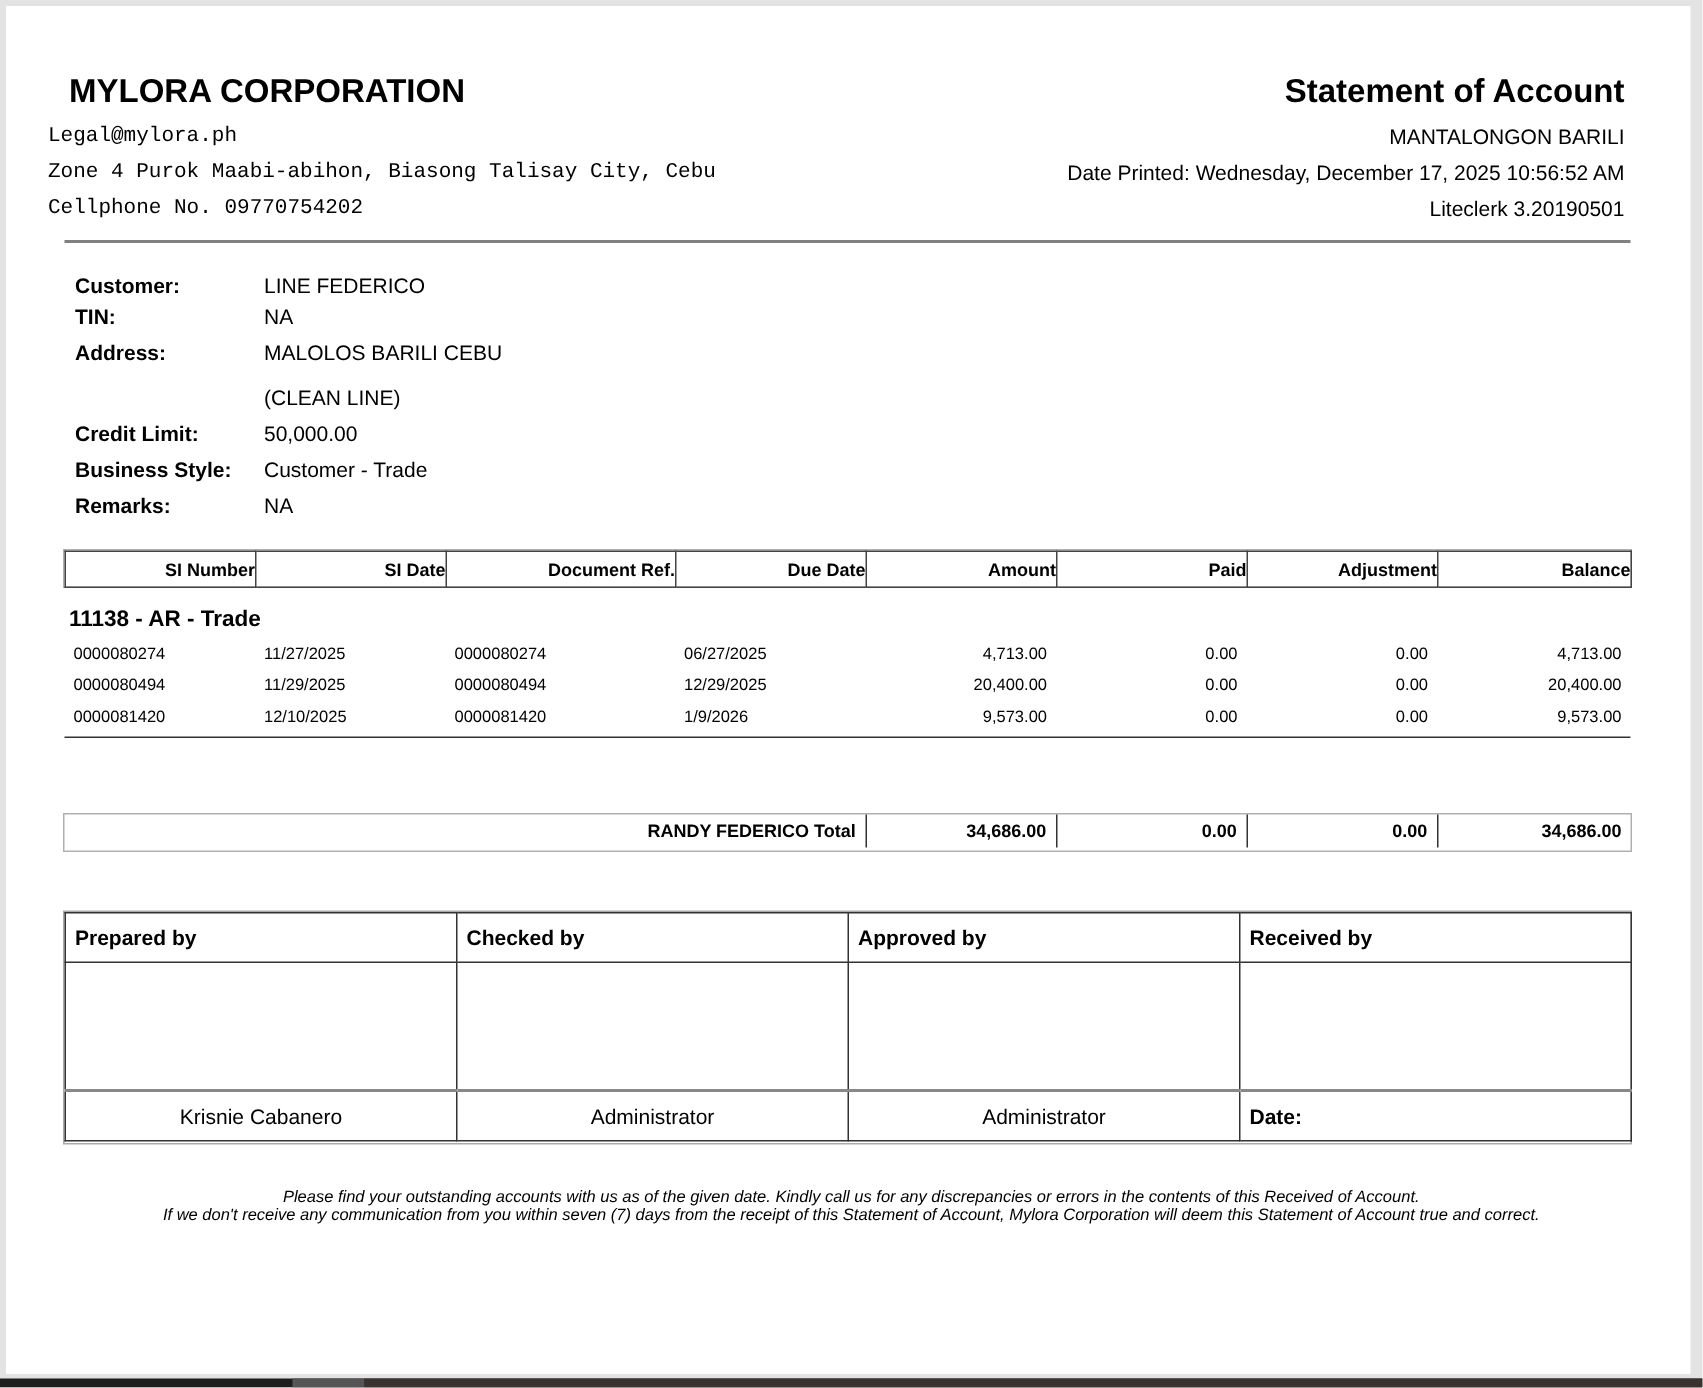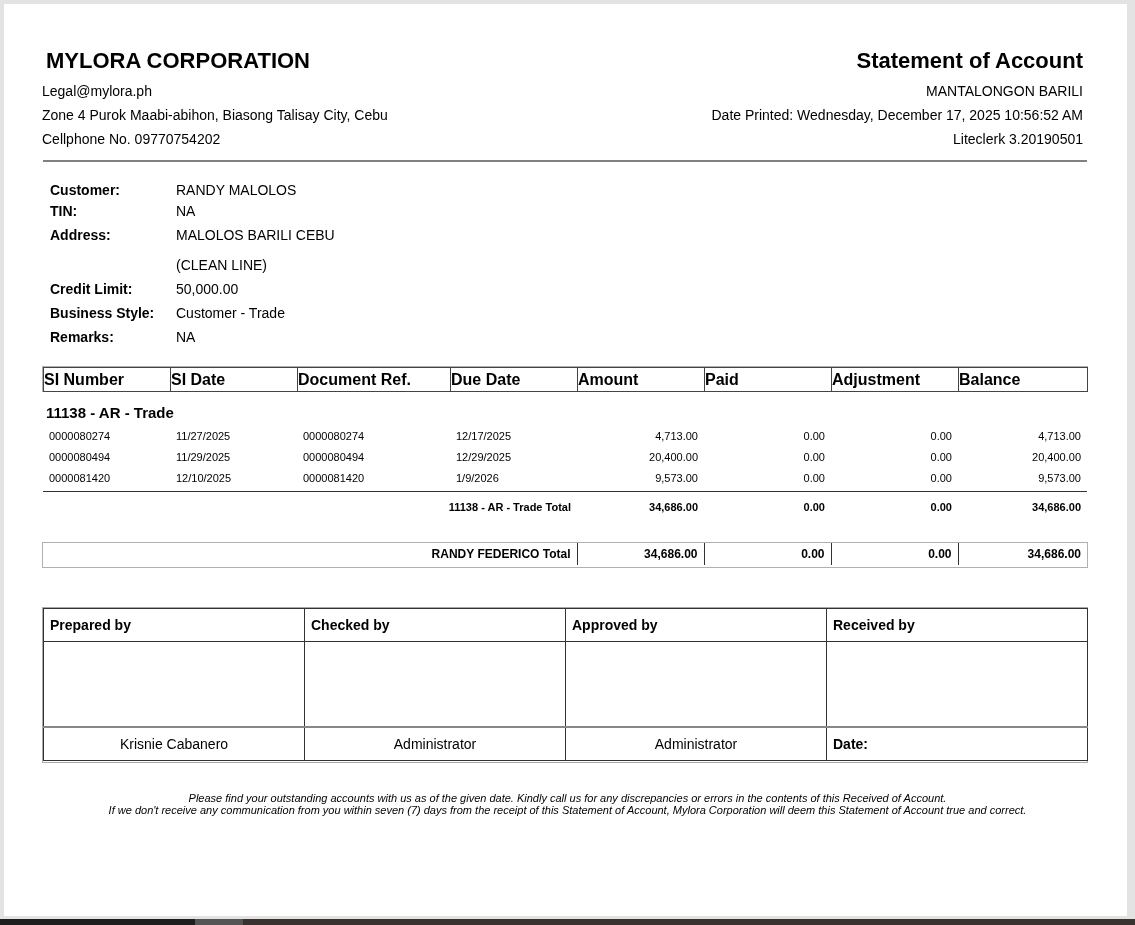--- a/index.html
+++ b/index.html
@@ -6,33 +6,33 @@
   html, body { width: 1135px; height: 925px; overflow: hidden; }
   body { background: #e3e3e3; font-family: "Liberation Sans", sans-serif; color: #000; position: relative; }
   .page { position: absolute; left: 4px; top: 4px; width: 1123px; height: 912px; background: #fff; }
   .taskbar { position: absolute; left: 0; top: 919px; width: 1135px; height: 6px; background: #1e1e1e; }
   .taskbar .seg { position: absolute; top: 0; height: 6px; }
   .taskbar .seg1 { left: 195px; width: 48px; background: #555; }
   .taskbar .seg2 { left: 243px; width: 892px; background: #3a322e; }
 
   .abs { position: absolute; }
   .company-name { left: 42px; top: 44px; font-size: 22px; font-weight: bold; }
-  .left-line { left: 38px; font-size: 14px; }
+  .left-line { left: 28px; font-size: 14px; font-family: Liberation Mono, monospace; }
   .doc-title { right: 44px; top: 44px; font-size: 22px; font-weight: bold; text-align: right; }
   .right-line { right: 44px; font-size: 14px; text-align: right; white-space: nowrap; }
   .hr { left: 39px; top: 156px; width: 1044px; height: 2px; background: #808080; }
 
   .info { left: 46px; top: 178px; font-size: 14px; }
   .info-row { position: absolute; left: 0; white-space: nowrap; }
   .info-label { position: absolute; left: 0; font-weight: bold; width: 126px; }
   .info-value { position: absolute; left: 126px; }
 
   table.grid { position: absolute; border-collapse: collapse; table-layout: fixed; }
   .hdr { left: 39px; top: 363px; width: 1044px; }
-  .hdr td { height: 24px; border: 1px solid #444; font-size: 16px; font-weight: bold; text-align: left; }
+  .hdr td { height: 24px; border: 1px solid #444; font-size: 12px; font-weight: bold; text-align: right; }
   .hdr-outer { position: absolute; left: 38px; top: 362px; width: 1046px; height: 26px; border: 1px solid #b0b0b0; pointer-events: none; }
 
   .group-title { left: 42px; top: 400px; font-size: 15px; font-weight: bold; }
   .rows { left: 39px; top: 421px; width: 1044px; }
   .rows td { height: 21px; font-size: 11px; padding: 0 6px; white-space: nowrap; }
   .rows td.num { text-align: right; }
   .sub-line { left: 39px; top: 487px; width: 1044px; height: 1px; background: #333; }
   .subtotal { left: 39px; top: 492px; width: 1044px; }
   .subtotal td { height: 22px; font-size: 11px; font-weight: bold; padding: 0 6px; text-align: right; white-space: nowrap; }
 
@@ -64,21 +64,21 @@
   <div class="abs doc-title">Statement of Account</div>
   <div class="abs right-line" style="top:79px">MANTALONGON BARILI</div>
   <div class="abs right-line" style="top:103px">Date Printed: Wednesday, December 17, 2025 10:56:52 AM</div>
   <div class="abs right-line" style="top:127px">Liteclerk 3.20190501</div>
 
   <div class="abs hr"></div>
 
   <div class="abs info">
     <div class="info-row" style="top:0">
       <span class="info-label">Customer:</span>
-      <span class="info-value">RANDY MALOLOS</span>
+      <span class="info-value">LINE FEDERICO</span>
     </div>
     <div class="info-row" style="top:21px">
       <span class="info-label">TIN:</span>
       <span class="info-value">NA</span>
     </div>
     <div class="info-row" style="top:45px">
       <span class="info-label">Address:</span>
       <span class="info-value">MALOLOS BARILI CEBU</span>
     </div>
     <div class="info-row" style="top:75px">
@@ -135,21 +135,21 @@
         <col style="width:127px">
         <col style="width:127px">
         <col style="width:127px">
         <col style="width:129px">
       </colgroup>
     <tbody>
         <tr>
       <td>0000080274</td>
       <td>11/27/2025</td>
       <td>0000080274</td>
-      <td>12/17/2025</td>
+      <td>06/27/2025</td>
       <td class="num">4,713.00</td>
       <td class="num">0.00</td>
       <td class="num">0.00</td>
       <td class="num">4,713.00</td>
     </tr>
     <tr>
       <td>0000080494</td>
       <td>11/29/2025</td>
       <td>0000080494</td>
       <td>12/29/2025</td>
@@ -166,38 +166,20 @@
       <td class="num">9,573.00</td>
       <td class="num">0.00</td>
       <td class="num">0.00</td>
       <td class="num">9,573.00</td>
     </tr>
   </tbody>
     </table>
 
   <div class="abs sub-line"></div>
 
-  <table class="grid abs subtotal">
-    <colgroup>
-        <col style="width:534px">
-        <col style="width:127px">
-        <col style="width:127px">
-        <col style="width:127px">
-        <col style="width:129px">
-      </colgroup>
-    <tbody>
-        <tr>
-      <td>11138 - AR - Trade Total</td>
-      <td>34,686.00</td>
-      <td>0.00</td>
-      <td>0.00</td>
-      <td>34,686.00</td>
-    </tr>
-  </tbody>
-    </table>
 
   <div class="grand-outer"></div>
   <table class="grid abs grand">
     <colgroup>
         <col style="width:534px">
         <col style="width:127px">
         <col style="width:127px">
         <col style="width:127px">
         <col style="width:129px">
       </colgroup>

